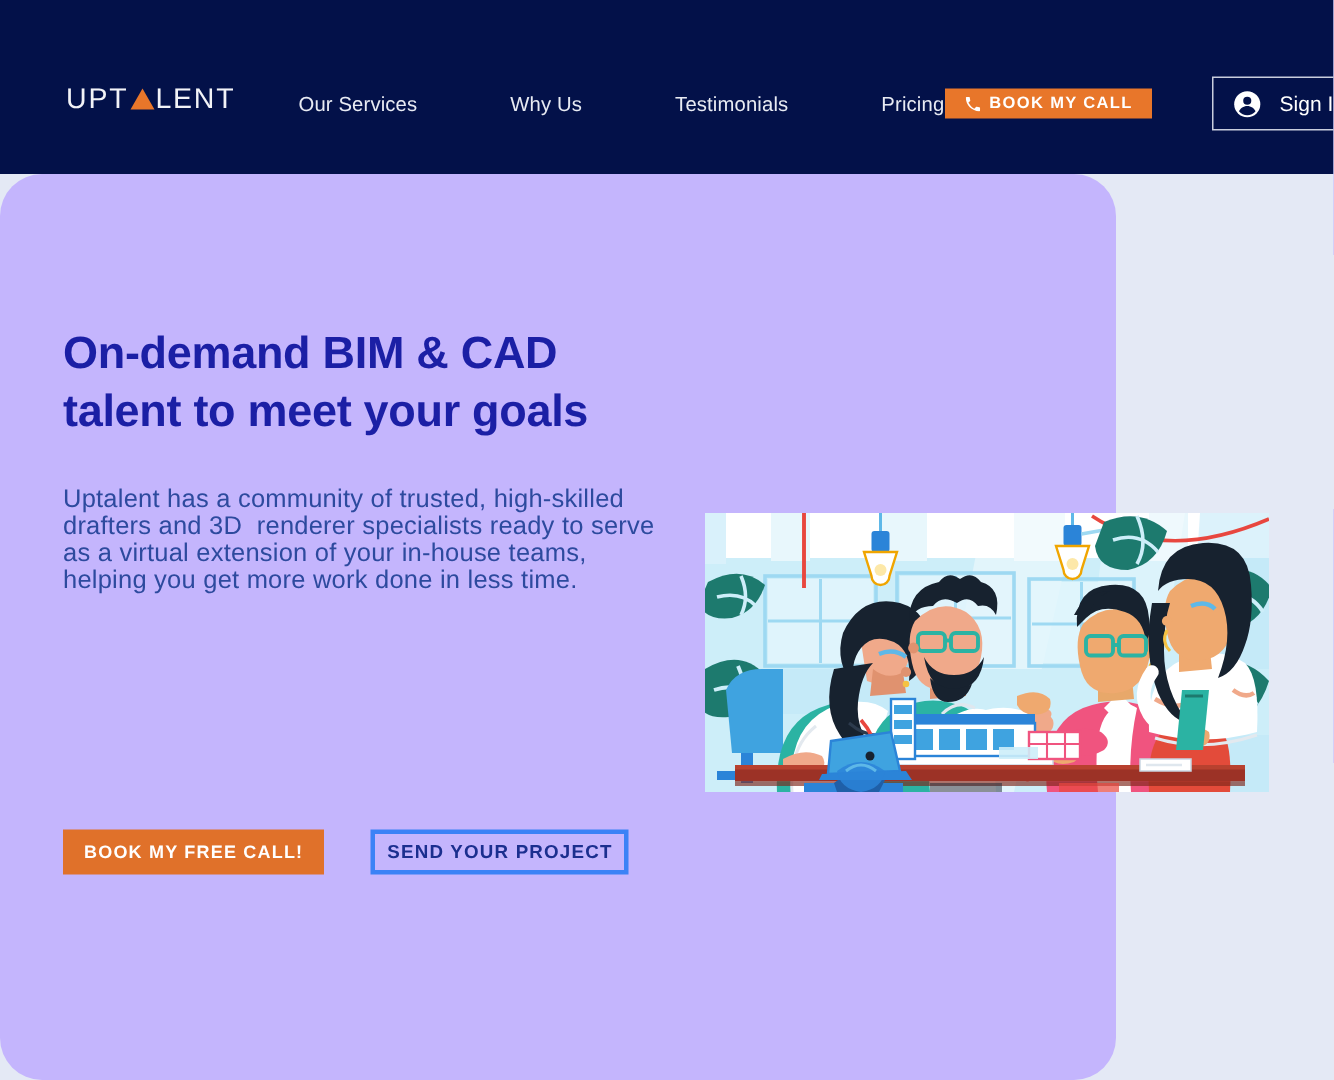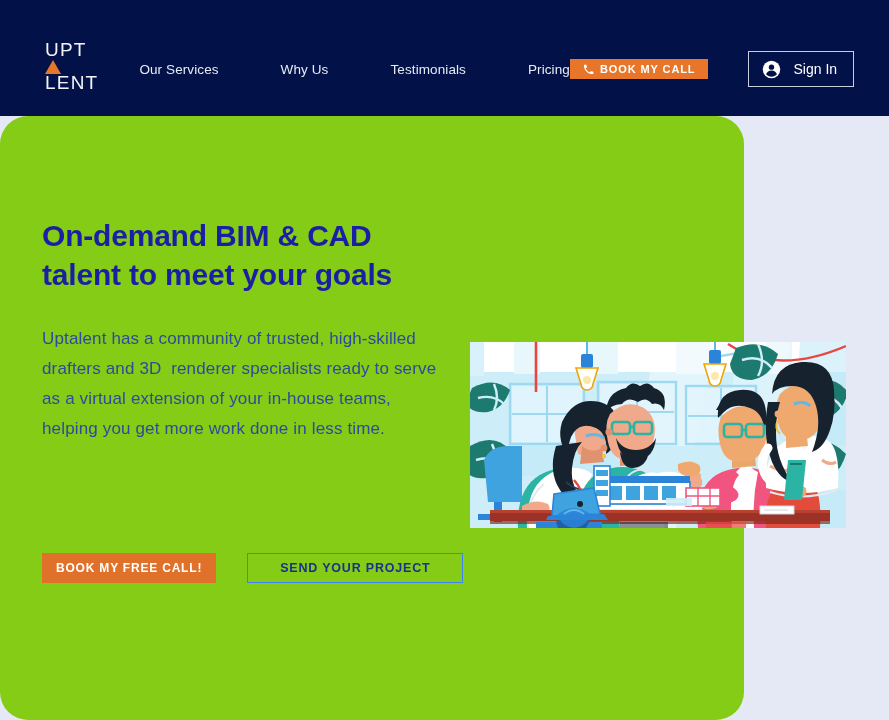--- a/index.html
+++ b/index.html
@@ -30,21 +30,20 @@
 
   .logo {
     display: flex;
     align-items: baseline;
     letter-spacing: 1.2px;
     font-size: 19px;
     font-weight: 400;
     color: #f2f3f7;
     user-select: none;
     margin-top: 16px;
-    flex-direction: column;
   }
   .logo .lg-part { line-height: 1; }
   .logo .lg-tri {
     display: inline-block;
     width: 0; height: 0;
     border-left: 8px solid transparent;
     border-right: 8px solid transparent;
     border-bottom: 14px solid #e8762a;
     margin: 0 1px;
     position: relative;
@@ -110,21 +109,21 @@
     cursor: pointer;
     white-space: nowrap;
   }
   .avatar-ic { width: 19px; height: 19px; display: block; }
 
   
   .hero {
     position: relative;
     width: 744px;
     height: 604px;
-    background: #84cc16;
+    background: #c4b5fd;
     border-radius: 28px;
   }
 
   .hero-text {
     position: absolute;
     left: 42px;
     top: 100px;
     width: 400px;
   }
 
@@ -133,21 +132,21 @@
     font-size: 30px;
     line-height: 39px;
     font-weight: bold;
     letter-spacing: -.2px;
     margin-bottom: 30px;
   }
 
   .hero-para {
     color: #2d4a9e;
     font-size: 17px;
-    line-height: 30px;
+    line-height: 18px;
     letter-spacing: .15px;
     white-space: pre-wrap;
     margin-top: 16px;
   }
 
   .hero-ctas {
     position: absolute;
     left: 42px;
     top: 437px;
     display: flex;
@@ -164,23 +163,23 @@
     font-size: 12px;
     font-weight: bold;
     letter-spacing: .8px;
     cursor: pointer;
     white-space: nowrap;
   }
 
   .btn-send-project {
     background: transparent;
     color: #1b2f8f;
-    border: 1px solid #3b82f6;
+    border: 3px solid #3b82f6;
     height: 30px;
-    padding: 0 32px;
+    padding: 0 8px;
     margin-left: 31px;
     font-family: "Liberation Sans", sans-serif;
     font-size: 12.5px;
     font-weight: bold;
     letter-spacing: .8px;
     cursor: pointer;
     white-space: nowrap;
   }
 
   

